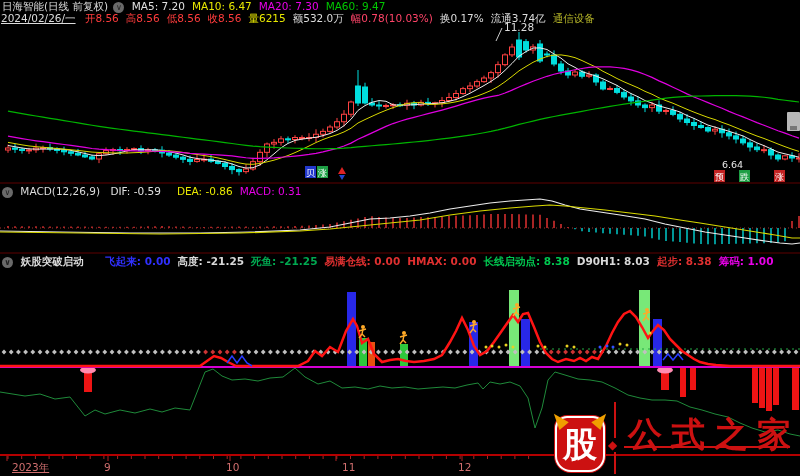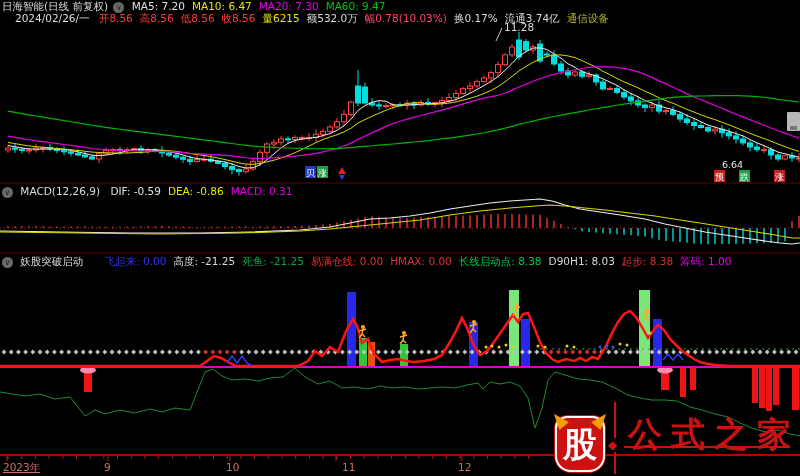--- a/index.html
+++ b/index.html
@@ -5,21 +5,21 @@
   html,body{margin:0;padding:0;background:#000;}
   #app{position:relative;width:800px;height:476px;background:#000;overflow:hidden;
        font-family:"DejaVu Sans",sans-serif;}
   #charts{position:absolute;left:0;top:0;z-index:1;}
   .row{position:absolute;left:0;width:676px;white-space:nowrap;z-index:5;
        font-size:10.5px;line-height:12px;color:#dcdcdc;}
   .row span{display:inline-block;}
   .r-title{top:0;}
   .r-quote{top:12px;}
   .r-macd{top:185px;}
-  .r-ind{top:255px;}
+  .r-ind{top:255px;font-weight:bold;}
   .circ{width:11px;height:11px;border-radius:50%;background:#6a6a6a;color:#222;
         font-size:8px;line-height:11px;text-align:center;vertical-align:middle;
         margin:0 4px 0 2px;}
   .fld{margin-right:7px;}
   .gap{margin-left:18px;}
   #axis-labels span{position:absolute;top:461px;font-size:10.5px;color:#d06e6e;z-index:5;}
   
   #wm{position:absolute;right:2px;bottom:0;width:246px;height:74px;z-index:9;}
   #wm-bull{position:absolute;left:4px;bottom:2px;width:52px;height:60px;}
   .horn{position:absolute;width:0;height:0;border-style:solid;}
@@ -689,38 +689,38 @@
       </g>
     </svg>
 
   <div class="row r-title">
     <span style="margin-left:2px;">日海智能(日线 前复权)</span>
     <span class="circ">∨</span>
     <span id="ma-values"><span class="fld" style="color: rgb(224, 224, 224);">MA5: 7.20</span><span class="fld" style="color: rgb(232, 232, 0);">MA10: 6.47</span><span class="fld" style="color: rgb(232, 0, 232);">MA20: 7.30</span><span class="fld" style="color: rgb(0, 200, 0);">MA60: 9.47</span></span>
   </div>
 
   <div class="row r-quote">
-    <span style="margin:0 6px 0 15px;">2024/02/26/一</span>
+    <span style="margin:0 6px 0 1px;text-decoration:underline;">2024/02/26/一</span>
     <span id="quote-fields"><span class="fld" style="color: rgb(255, 60, 60);">开8.56</span><span class="fld" style="color: rgb(255, 60, 60);">高8.56</span><span class="fld" style="color: rgb(255, 60, 60);">低8.56</span><span class="fld" style="color: rgb(255, 60, 60);">收8.56</span><span class="fld" style="color: rgb(232, 232, 0);">量6215</span><span class="fld" style="color: rgb(220, 220, 220);">额532.0万</span><span class="fld" style="color: rgb(255, 68, 104);">幅0.78(10.03%)</span><span class="fld" style="color: rgb(220, 220, 220);">换0.17%</span><span class="fld" style="color: rgb(220, 220, 220);">流通3.74亿</span><span class="fld" style="color: rgb(180, 180, 40);">通信设备</span></span>
   </div>
 
   <div class="row r-macd">
     <span class="circ">∨</span>
     <span class="fld">MACD(12,26,9)</span>
-    <span id="macd-fields"><span class="fld" style="color: rgb(224, 224, 224);">DIF: -0.59</span><span class="fld" style="color: rgb(232, 232, 0);">DEA: -0.86</span><span class="fld" style="color: rgb(232, 0, 232);">MACD: 0.31</span></span>
+    <span id="macd-fields"><span class="fld" style="color: rgb(224, 224, 224);">DIF: -0.59</span><span class="fld" style="color: rgb(232, 232, 0); margin-left: 9px;">DEA: -0.86</span><span class="fld" style="color: rgb(232, 0, 232);">MACD: 0.31</span></span>
   </div>
 
   <div class="row r-ind">
     <span class="circ">∨</span>
     <span>妖股突破启动</span>
     <span id="ind-fields" class="gap"><span class="fld" style="color: rgb(48, 48, 255);">飞起来: 0.00</span><span class="fld" style="color: rgb(216, 216, 216);">高度: -21.25</span><span class="fld" style="color: rgb(0, 168, 80);">死鱼: -21.25</span><span class="fld" style="color: rgb(224, 48, 48);">易满仓线: 0.00</span><span class="fld" style="color: rgb(224, 48, 48);">HMAX: 0.00</span><span class="fld" style="color: rgb(0, 200, 80);">长线启动点: 8.38</span><span class="fld" style="color: rgb(216, 216, 216);">D90H1: 8.03</span><span class="fld" style="color: rgb(224, 48, 48);">起步: 8.38</span><span class="fld" style="color: rgb(232, 0, 232);">筹码: 1.00</span></span>
   </div>
 
   <div id="axis-labels">
-      <span style="left: 3px; color: rgb(208, 110, 110); text-decoration: underline;">2023年</span>
+      <span style="left: 12px; color: rgb(208, 110, 110); text-decoration: underline;">2023年</span>
       <span style="left: 104px; color: rgb(208, 110, 110);">9</span>
       <span style="left: 226px; color: rgb(208, 110, 110);">10</span>
       <span style="left: 342px; color: rgb(208, 110, 110);">11</span>
       <span style="left: 458px; color: rgb(208, 110, 110);">12</span>
     </div>
 
   <div id="wm">
     <div id="wm-bull">
       <div class="blob"><span class="horn horn-l"></span>
         <span class="horn horn-r"></span>

